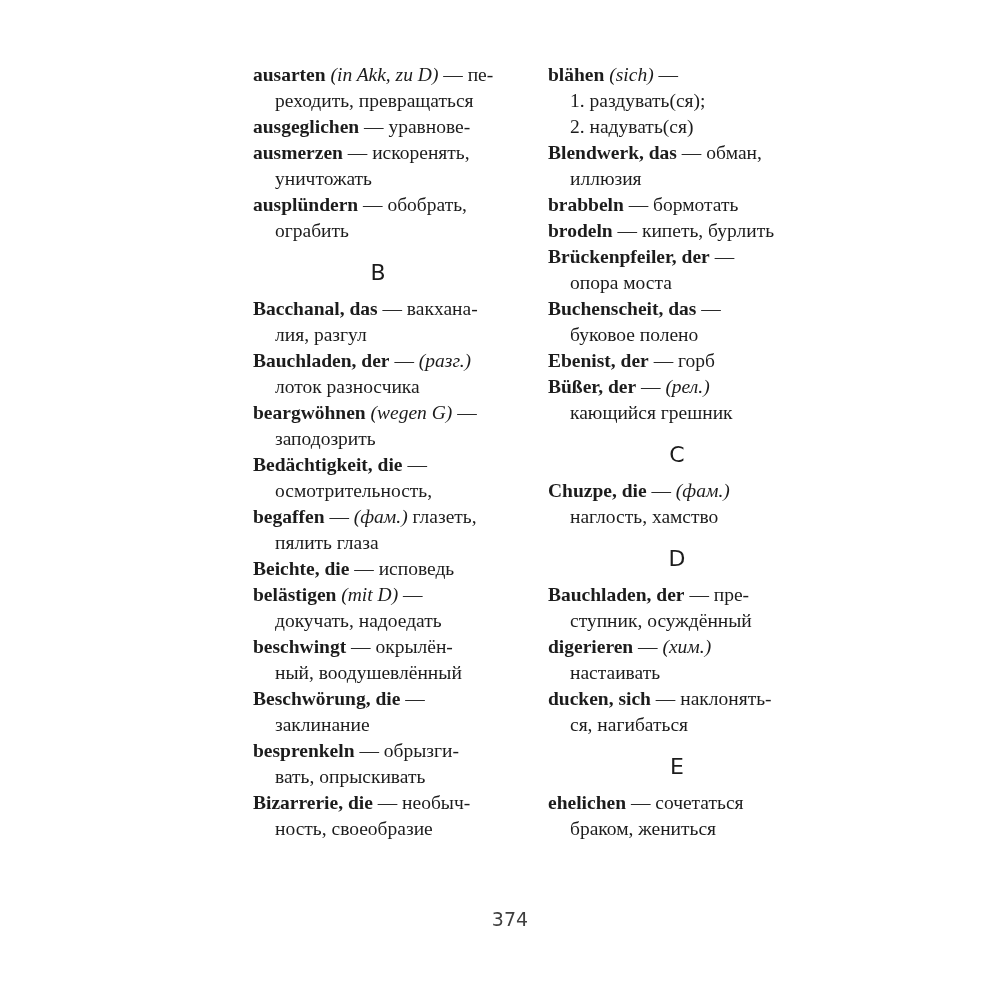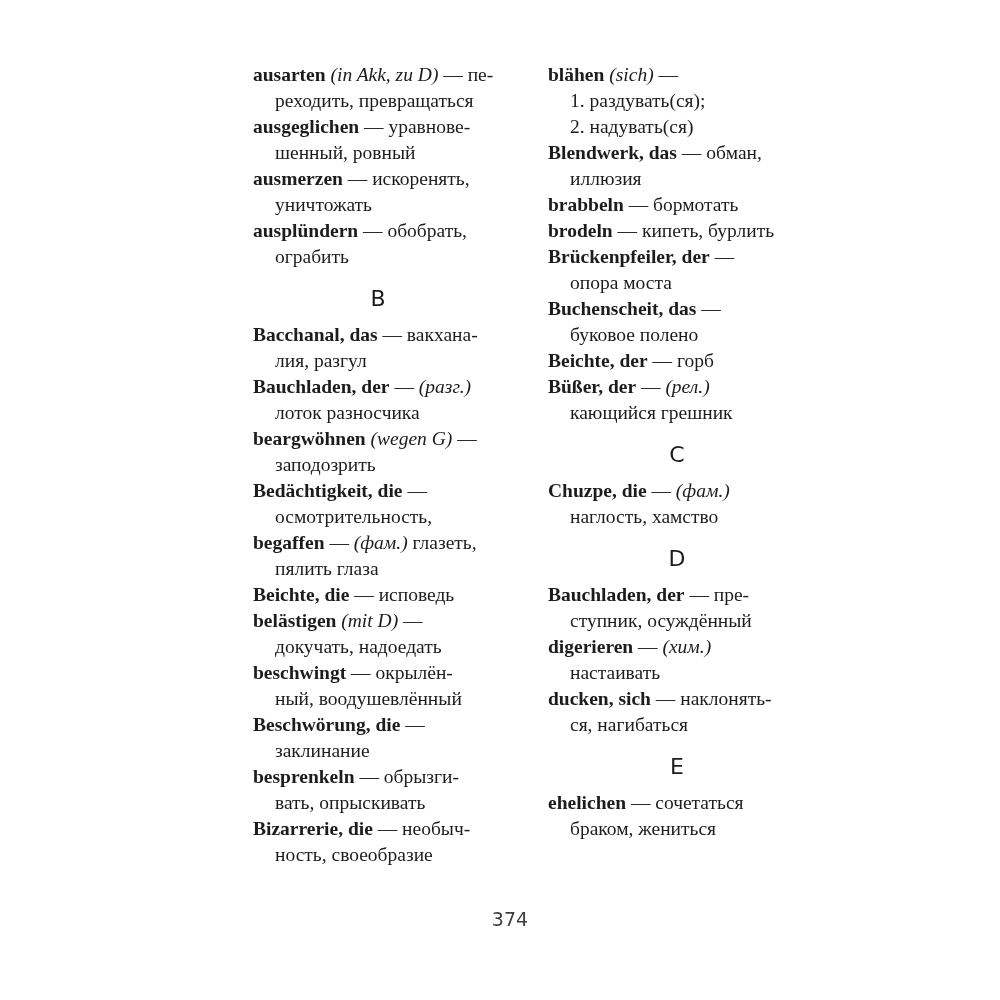--- a/index.html
+++ b/index.html
@@ -55,21 +55,20 @@
 <body>
 
 <div class="page">
   <div class="col col-left">
       <div class="entry">
         <div class="line"><span class="b">ausarten </span><span class="i">(in Akk, zu D)</span><span class="n"> — пе-</span></div>
         <div class="line cont"><span class="n">реходить, превращаться</span></div>
       </div>
       <div class="entry">
         <div class="line"><span class="b">ausgeglichen</span><span class="n"> — уравнове-</span></div>
-        <div class="line cont"><span class="n">шенный, ровный</span></div>
       </div>
       <div class="entry">
         <div class="line"><span class="b">ausmerzen</span><span class="n"> — искоренять,</span></div>
         <div class="line cont"><span class="n">уничтожать</span></div>
       </div>
       <div class="entry">
         <div class="line"><span class="b">ausplündern</span><span class="n"> — обобрать,</span></div>
         <div class="line cont"><span class="n">ограбить</span></div>
       </div>
       <div class="section">B</div>
@@ -135,21 +134,21 @@
       </div>
       <div class="entry">
         <div class="line"><span class="b">Brückenpfeiler, der</span><span class="n"> —</span></div>
         <div class="line cont"><span class="n">опора моста</span></div>
       </div>
       <div class="entry">
         <div class="line"><span class="b">Buchenscheit, das</span><span class="n"> —</span></div>
         <div class="line cont"><span class="n">буковое полено</span></div>
       </div>
       <div class="entry">
-        <div class="line"><span class="b">Beichte, der</span><span class="n"> — горб</span></div>
+        <div class="line"><span class="b">Ebenist, der</span><span class="n"> — горб</span></div>
       </div>
       <div class="entry">
         <div class="line"><span class="b">Büßer, der</span><span class="n"> — </span><span class="i">(рел.)</span></div>
         <div class="line cont"><span class="n">кающийся грешник</span></div>
       </div>
       <div class="section">C</div>
       <div class="entry">
         <div class="line"><span class="b">Chuzpe, die</span><span class="n"> — </span><span class="i">(фам.)</span></div>
         <div class="line cont"><span class="n">наглость, хамство</span></div>
       </div>

